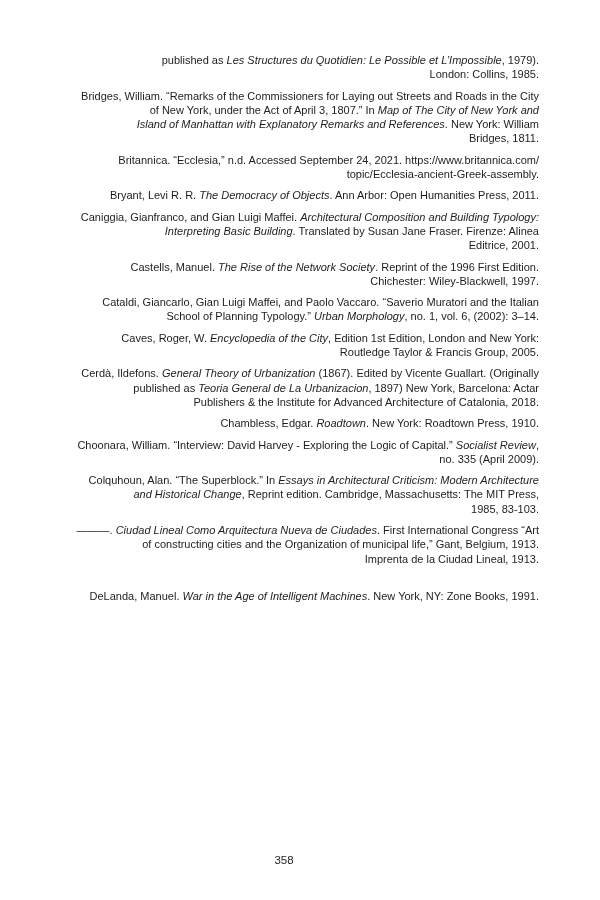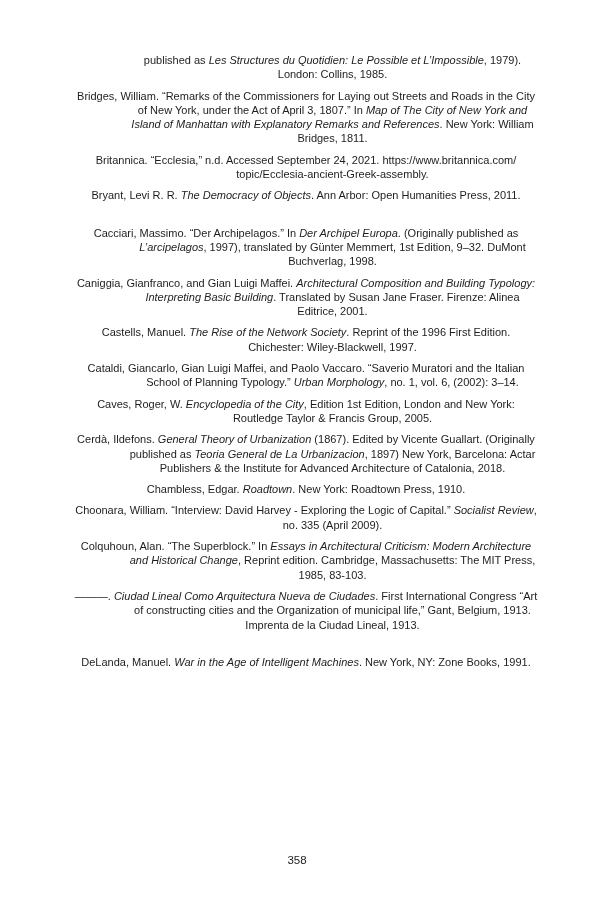--- a/index.html
+++ b/index.html
@@ -12,50 +12,49 @@
     color: #1d1d1d;
     font-family: "Liberation Sans", "DejaVu Sans", sans-serif;
   }
   .bib {
     position: absolute;
     left: 73px;
     top: 53px;
     width: 466px;
     font-size: 11px;
     line-height: 14.3px;
-    text-align: center;
+    text-align: right;
   }
   .entry {
     margin: 0 0 7px 0;
     padding-left: 53px;
     text-indent: -53px;
     overflow-wrap: break-word;
   }
   .entry.continuation { text-indent: 0; }
   .entry.section-break { margin-top: 23px; }
   .entry em { font-style: italic; }
   .page-number {
     position: absolute;
     top: 853px;
-    left: 13px;
+    left: 0;
     width: 568px;
     text-align: center;
     font-size: 11.5px;
     line-height: 14px;
   }
 </style>
 </head>
 <body style="background: rgb(255, 255, 255); color: rgb(29, 29, 29);">
 
 <div class="bib">
     <p class="entry continuation"><span>published as </span><em>Les Structures du Quotidien: Le Possible et L’Impossible</em><span>, 1979). London: Collins, 1985.</span></p>
     <p class="entry"><span>Bridges, William. “Remarks of the Commissioners for Laying out Streets and Roads in the City of New York, under the Act of April 3, 1807.” In </span><em>Map of The City of New York and Island of Manhattan with Explanatory Remarks and References</em><span>. New York: William Bridges, 1811.</span></p>
     <p class="entry"><span>Britannica. “Ecclesia,” n.d. Accessed September 24, 2021. https://www.britannica.com/ topic/Ecclesia-ancient-Greek-assembly.</span></p>
     <p class="entry"><span>Bryant, Levi R. R. </span><em>The Democracy of Objects</em><span>. Ann Arbor: Open Humanities Press, 2011.</span></p>
-    <p class="entry section-break"><span>Cacciari, Massimo. “Der Archipelagos.” In </span><em>Der Archipel Europa</em><span>. (Originally published as </span><em>L’arcipelagos</em><span>, 1997), translated by Günter Memmert, 1st Edition, 9–32. DuMont Buchverlag, 1998.</span></p>
     <p class="entry"><span>Caniggia, Gianfranco, and Gian Luigi Maffei. </span><em>Architectural Composition and Building Typology: Interpreting Basic Building</em><span>. Translated by Susan Jane Fraser. Firenze: Alinea Editrice, 2001.</span></p>
     <p class="entry"><span>Castells, Manuel. </span><em>The Rise of the Network Society</em><span>. Reprint of the 1996 First Edition. Chichester: Wiley-Blackwell, 1997.</span></p>
     <p class="entry"><span>Cataldi, Giancarlo, Gian Luigi Maffei, and Paolo Vaccaro. “Saverio Muratori and the Italian School of Planning Typology.” </span><em>Urban Morphology</em><span>, no. 1, vol. 6, (2002): 3–14.</span></p>
     <p class="entry"><span>Caves, Roger, W. </span><em>Encyclopedia of the City</em><span>, Edition 1st Edition, London and New York: Routledge Taylor &amp; Francis Group, 2005.</span></p>
     <p class="entry"><span>Cerdà, Ildefons. </span><em>General Theory of Urbanization</em><span> (1867). Edited by Vicente Guallart. (Originally published as </span><em>Teoria General de La Urbanizacion</em><span>, 1897) New York, Barcelona: Actar Publishers &amp; the Institute for Advanced Architecture of Catalonia, 2018.</span></p>
     <p class="entry"><span>Chambless, Edgar. </span><em>Roadtown</em><span>. New York: Roadtown Press, 1910.</span></p>
     <p class="entry"><span>Choonara, William. “Interview: David Harvey - Exploring the Logic of Capital.” </span><em>Socialist Review</em><span>, no. 335 (April 2009).</span></p>
     <p class="entry"><span>Colquhoun, Alan. “The Superblock.” In </span><em>Essays in Architectural Criticism: Modern Architecture and Historical Change</em><span>, Reprint edition. Cambridge, Massachusetts: The MIT Press, 1985, 83-103.</span></p>
     <p class="entry"><span>———. </span><em>Ciudad Lineal Como Arquitectura Nueva de Ciudades</em><span>. First International Congress “Art of constructing cities and the Organization of municipal life,” Gant, Belgium, 1913. Imprenta de la Ciudad Lineal, 1913.</span></p>
     <p class="entry section-break"><span>DeLanda, Manuel. </span><em>War in the Age of Intelligent Machines</em><span>. New York, NY: Zone Books, 1991.</span></p>

